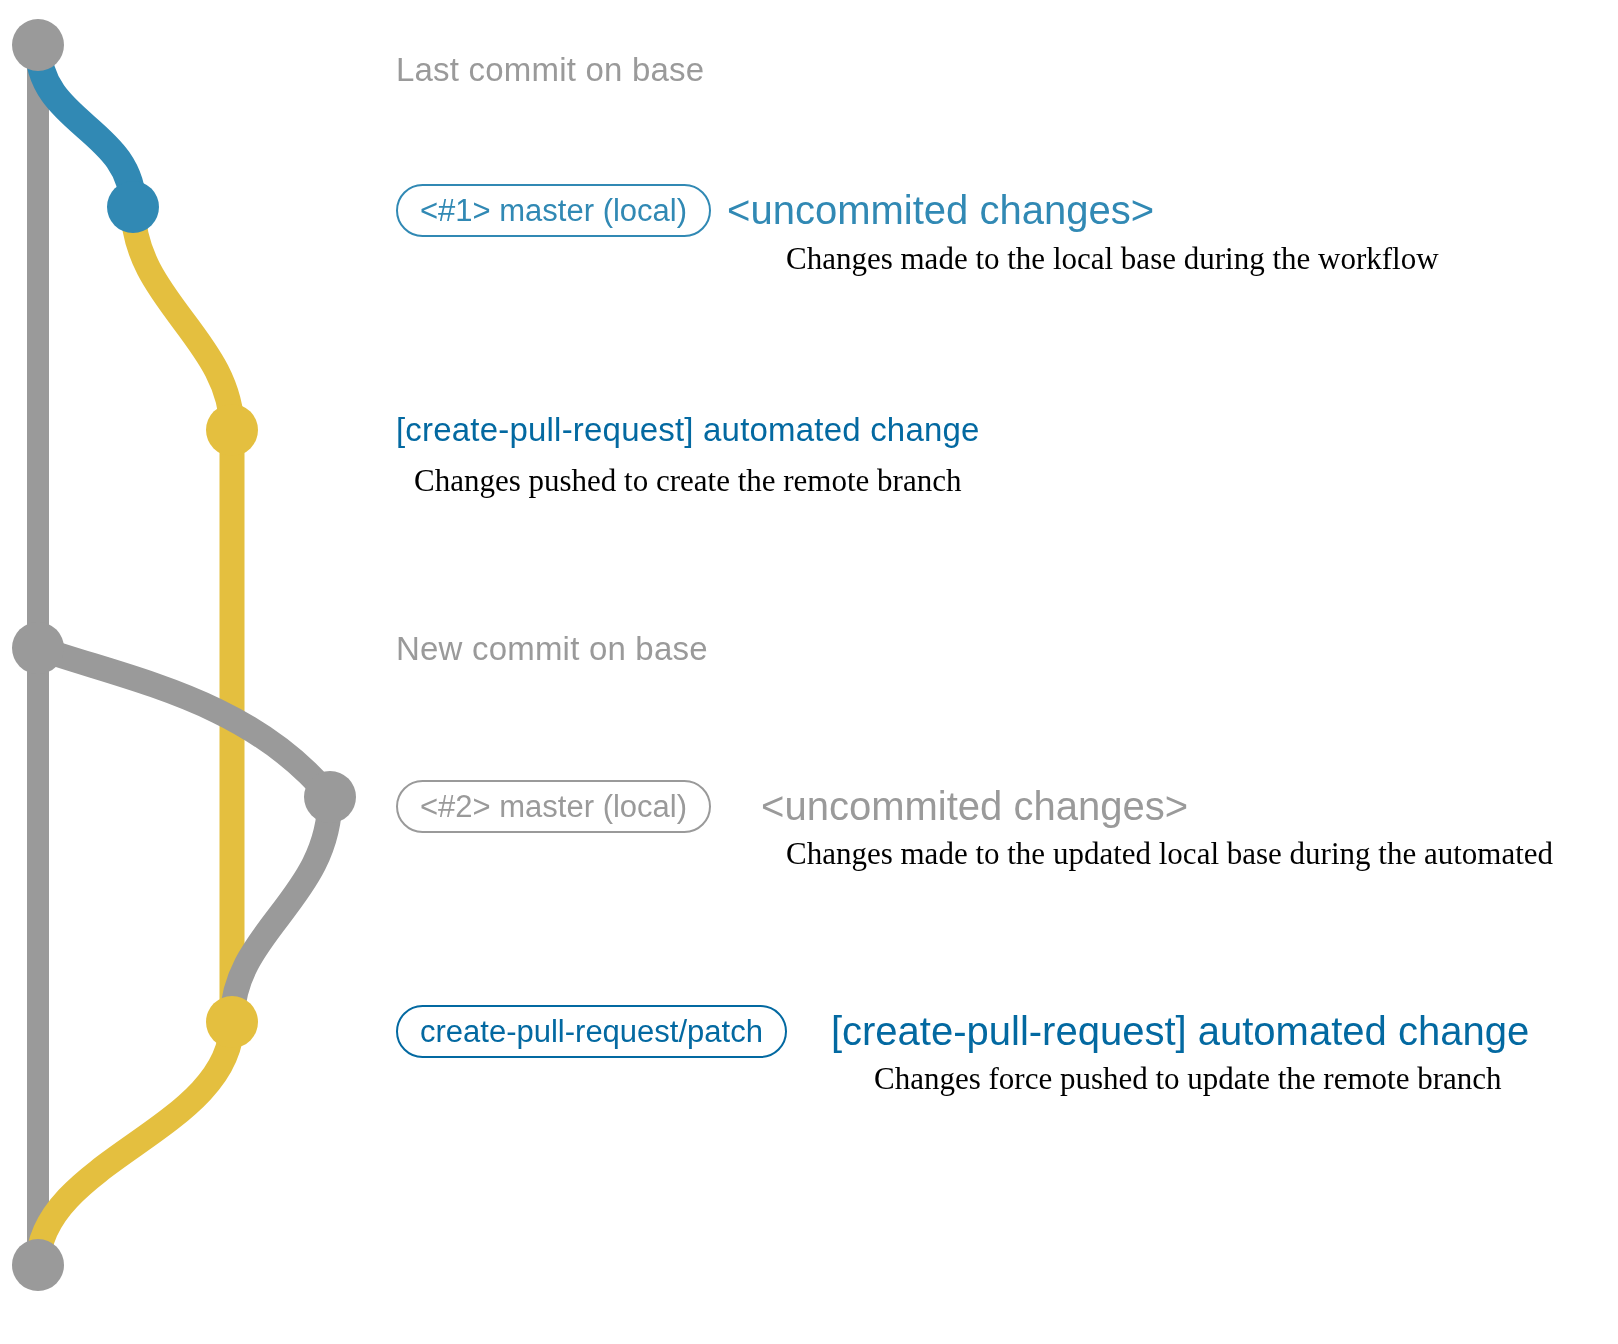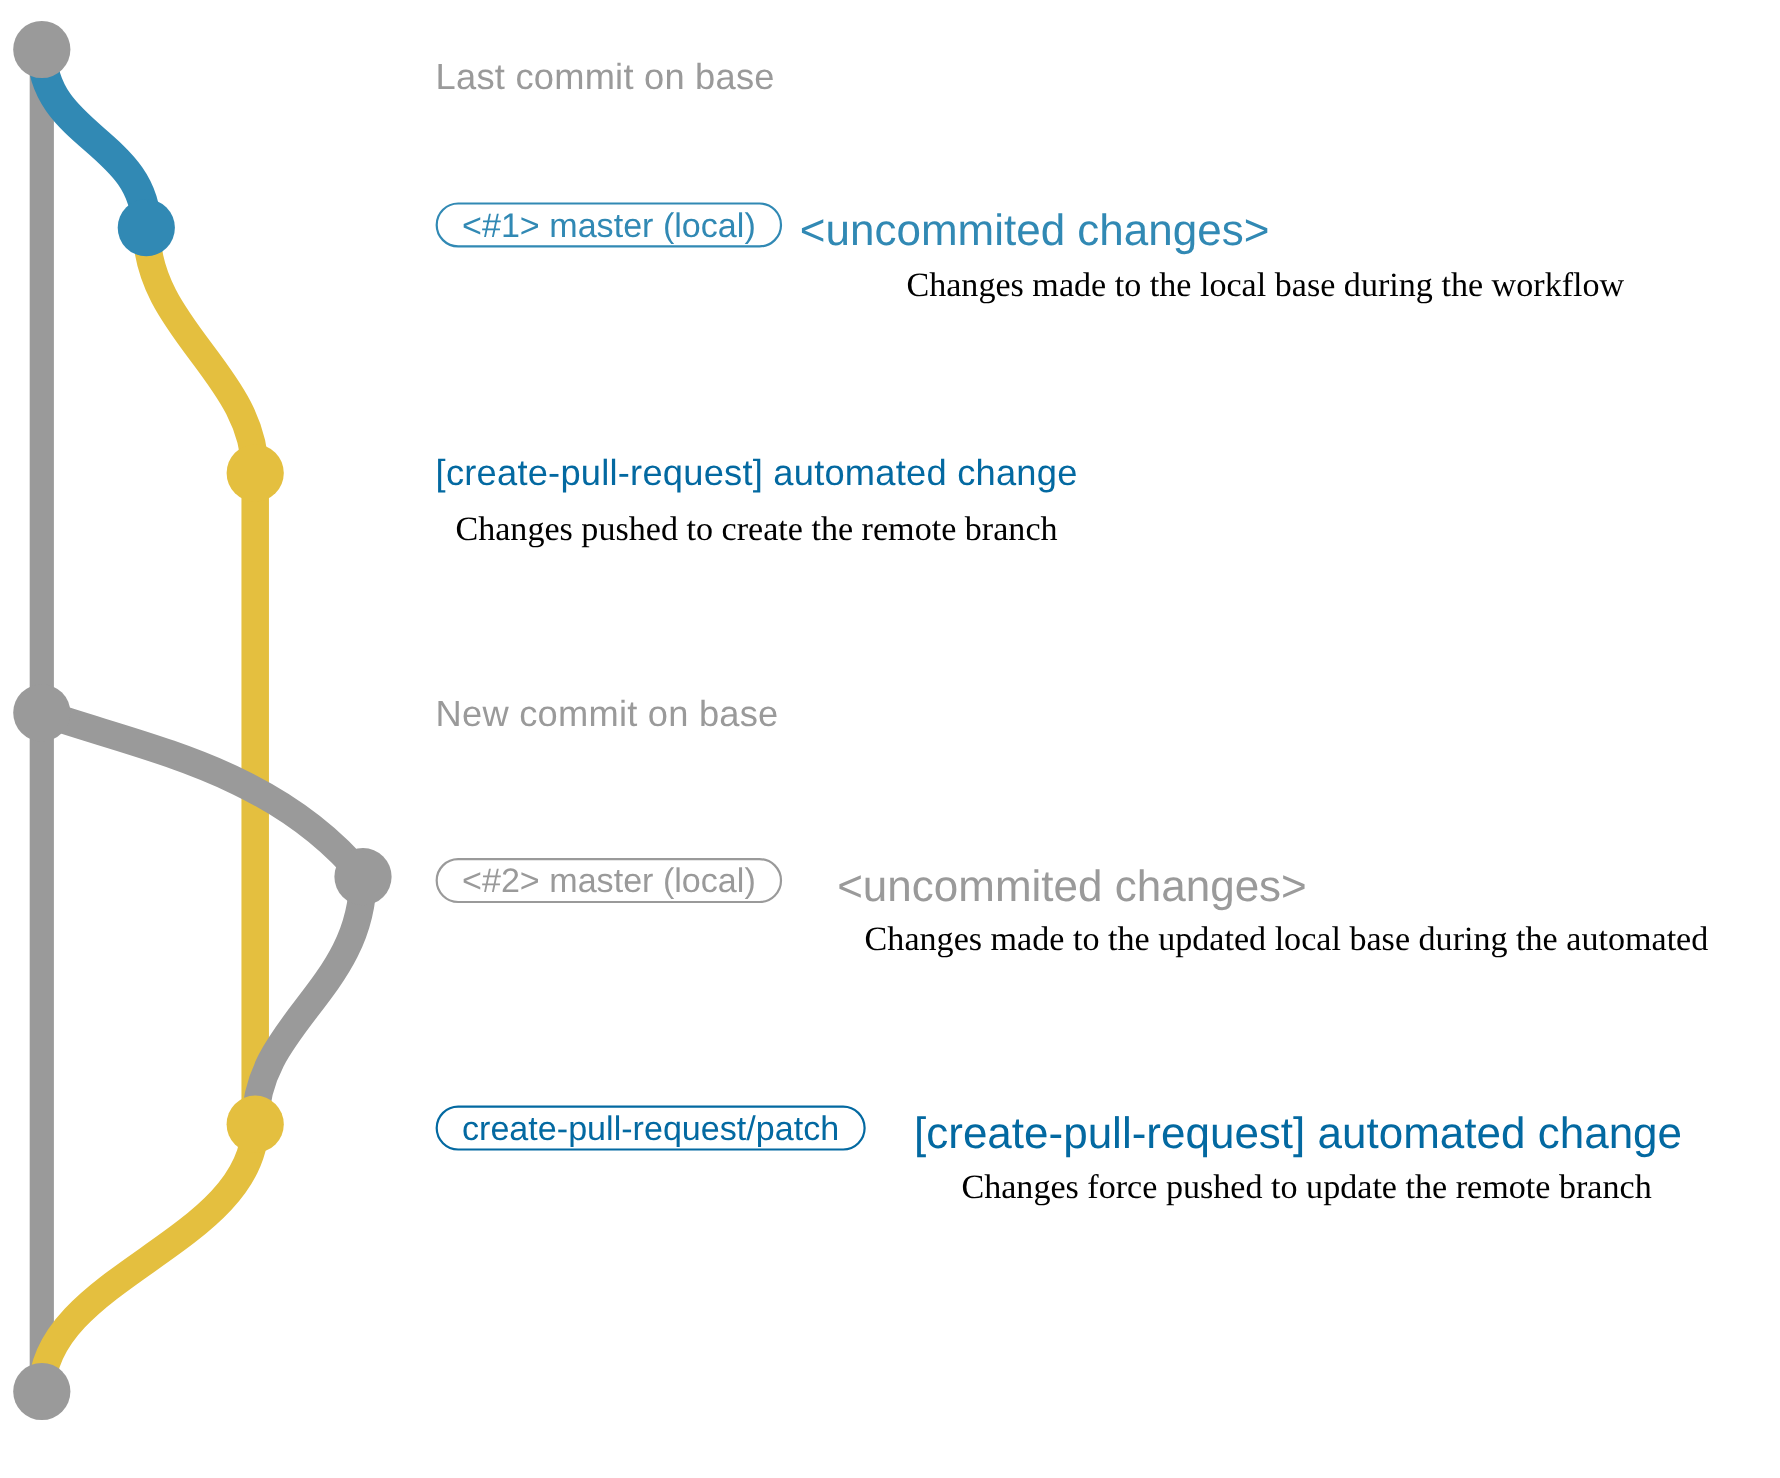--- a/index.html
+++ b/index.html
@@ -41,21 +41,21 @@
     font-size: 33px;
     line-height: 40px;
     letter-spacing: 0.2px;
     white-space: nowrap;
   }
 
   .badge {
     display: inline-flex;
     align-items: center;
     justify-content: center;
-    height: 41px;
+    height: 53px;
     padding: 0 22px;
     border: 2px solid currentColor;
     border-radius: 27px;
     font-family: "Liberation Sans", sans-serif;
     font-size: 31px;
     line-height: 1;
     white-space: nowrap;
   }
 
   .badge-text {
@@ -110,21 +110,21 @@
   </svg>
 
   <div class="row" style="top: 50px; justify-content: flex-end;">
     <span class="plain-label c-gray">Last commit on base</span>
   </div>
 
   <div class="row" style="top: 184px;">
     <span class="badge c-blue">&lt;#1&gt; master (local)</span>
     <span class="badge-text c-blue">&lt;uncommited changes&gt;</span>
   </div>
-  <div class="desc" style="left: 824px; top: 240px;">Changes made to the local base during the workflow</div>
+  <div class="desc" style="left: 786px; top: 240px;">Changes made to the local base during the workflow</div>
 
   <div class="row" style="top: 410px;">
     <span class="plain-label c-yellow">[create-pull-request] automated change</span>
   </div>
   <div class="desc" style="left: 414px; top: 462px;">Changes pushed to create the remote branch</div>
 
   <div class="row" style="top: 629px;">
     <span class="plain-label c-gray">New commit on base</span>
   </div>
 

